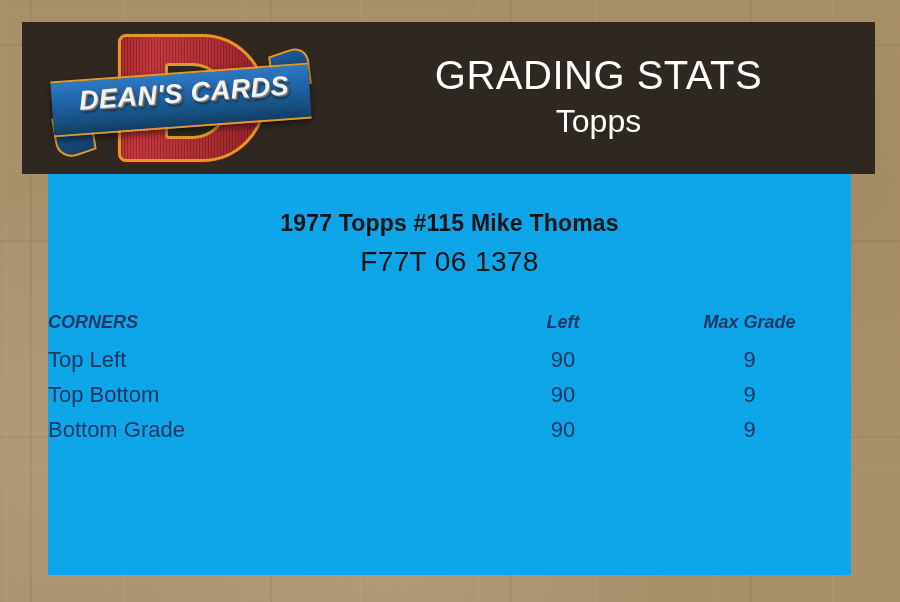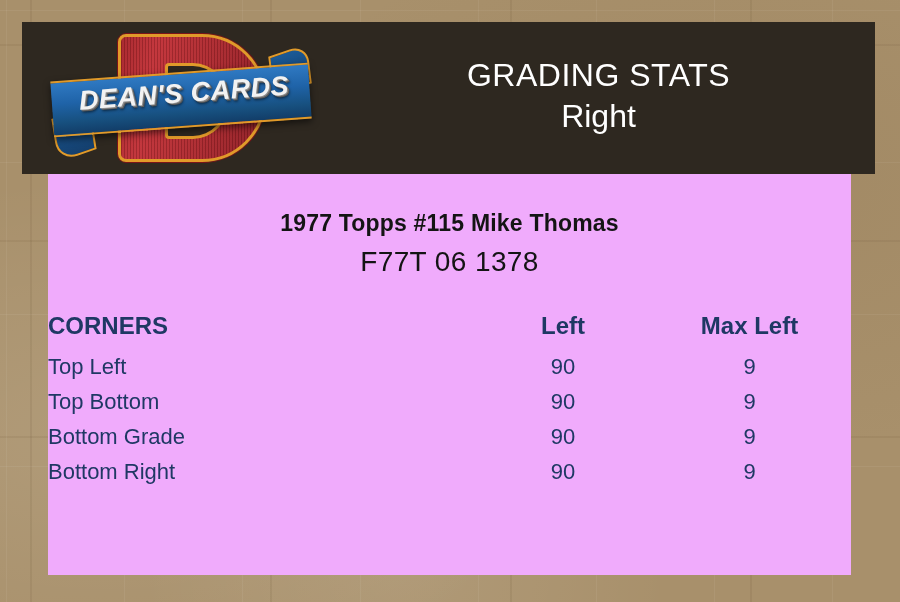--- a/index.html
+++ b/index.html
@@ -128,39 +128,39 @@
   
   #title-block {
     position:absolute;
     left:300px; top:0;
     width:553px; height:152px;
     display:flex; flex-direction:column;
     align-items:center; justify-content:center;
     color:#ffffff;
   }
   #main-title {
-    font-size:32px;
+    font-size:40px;
     font-weight:normal;
     letter-spacing:0.5px;
     line-height:1.08;
     text-align:right;
   }
   #sub-title {
     font-size:32px;
     font-weight:normal;
     line-height:1.3;
     margin-top:4px;
   }
 
   
   #panel {
     position:absolute;
     left:48px; top:174px;
     width:803px; height:401px;
-    background:#f0abfc;
+    background:#0ea5e9;
     z-index:2;
   }
 
   #card-title {
     margin-top:36px;
     text-align:center;
     font-size:23px;
     font-weight:bold;
     color:#141414;
     letter-spacing:0.2px;
@@ -176,23 +176,24 @@
 
   
   #stats {
     margin-top:34px;
     width:100%;
     border-collapse:collapse;
     color:#1f3864;
   }
   #stats th, #stats td { padding:0; }
   #stats thead th {
-    font-size:24px;
+    font-size:18px;
     font-weight:bold;
     padding-bottom:9px;
+    font-style:italic;
   }
   #stats tbody td {
     font-size:22px;
     font-weight:normal;
     line-height:35px;
     margin-left:21px;
   }
   .col-label   { width:430px; text-align:left;  padding-left:105px; }
   .col-value   { width:170px; text-align:center; }
   .col-max     { width:203px; text-align:center; }
@@ -214,57 +215,52 @@
       <div class="d-outer">
         <div class="d-stripes"></div>
         <div class="d-inner"></div>
       </div>
       <div class="ribbon"></div>
       <div class="ribbon-text">DEAN'S CARDS</div>
     </div>
 
     <div id="title-block">
       <div id="main-title">GRADING STATS</div>
-      <div id="sub-title">Right</div>
+      <div id="sub-title">Topps</div>
     </div>
 
   </div>
 
   <div id="panel">
 
     <div id="card-title">1977 Topps #115 Mike Thomas</div>
 
     <div id="card-serial">F77T 06 1378</div>
 
     <table id="stats">
       <thead>
         <tr>
           <th class="col-label th-label">CORNERS</th>
           <th class="col-value">Left</th>
-          <th class="col-max">Max Left</th>
+          <th class="col-max">Max Grade</th>
         </tr>
       </thead>
       <tbody id="stats-body">
           <tr>
             <td class="col-label row-label">Top Left</td>
             <td class="col-value">90</td>
             <td class="col-max">9</td>
           </tr>
           <tr>
             <td class="col-label row-label">Top Bottom</td>
             <td class="col-value">90</td>
             <td class="col-max">9</td>
           </tr>
           <tr>
             <td class="col-label row-label">Bottom Grade</td>
             <td class="col-value">90</td>
             <td class="col-max">9</td>
           </tr>
-          <tr>
-            <td class="col-label row-label">Bottom Right</td>
-            <td class="col-value">90</td>
-            <td class="col-max">9</td>
-          </tr>
         </tbody>
     </table>
 
   </div>
 </div>
 
 </body></html>

